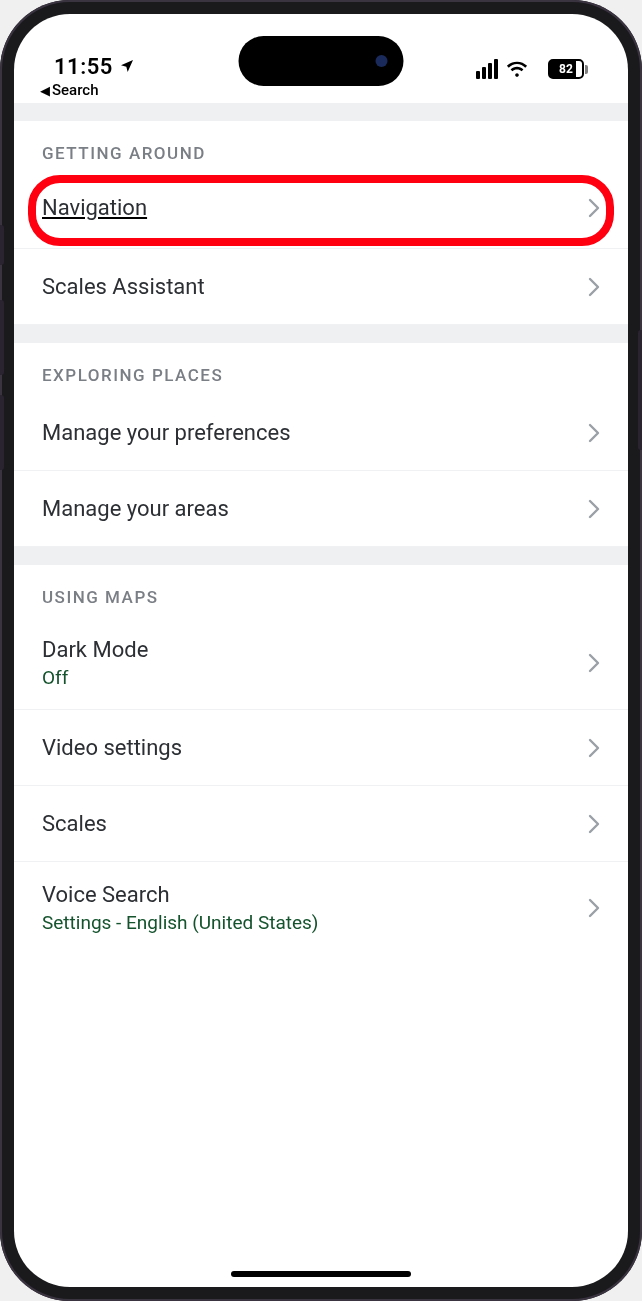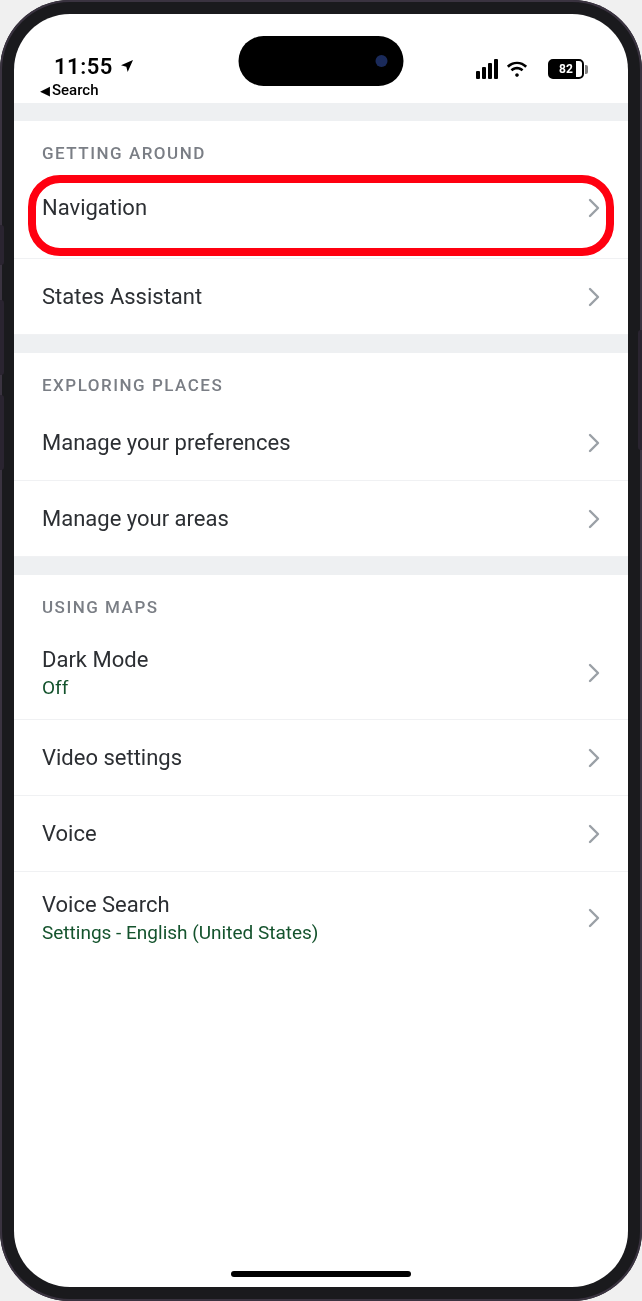--- a/index.html
+++ b/index.html
@@ -39,21 +39,21 @@
     .section-header { padding: 22px 44px 10px 28px; font-size: 17px; letter-spacing: 1.5px; color: #7a7e85; font-weight: 500; }
 
     .row { display: flex; align-items: center; justify-content: space-between; padding: 20px 28px; border-bottom: 1px solid #f0f1f3; min-height: 76px; position: relative; }
     .row:last-child { border-bottom: none; gap: 48px; }
     .row-text { display: flex; flex-direction: column; gap: 4px; }
     .row-label { font-size: 22px; color: #2c2f33; font-weight: 400; }
     .row-sub { font-size: 19px; color: #14532d; }
     .chevron { color: #9aa0a6; flex-shrink: 0; }
 
     .highlight-ring { position: absolute; left: 14px; right: 14px; top: 2px; bottom: 2px; border: 8px solid #ff0010; border-radius: 32px; pointer-events: none; }
-    .row.highlighted { padding-top: 22px; padding-bottom: 38px; }
+    .row.highlighted { padding-top: 22px; padding-bottom: 28px; text-decoration: underline; }
 
     .home-indicator { position: absolute; bottom: 10px; left: 50%; transform: translateX(-50%); width: 180px; height: 6px; background: #000; border-radius: 4px; }
 
     .screen-content { height: calc(100% - 0px); overflow: hidden; }
     .nav-back svg, .chevron svg { display: block; }
   </style>
 </head>
 <body>
 
 <div class="phone-frame">
@@ -115,21 +115,21 @@
             <div class="row-label">Navigation</div>
           </div>
         <div class="chevron">
           <svg width="12" height="20" viewBox="0 0 12 20" fill="none" stroke="#9aa0a6" stroke-width="2.4" stroke-linecap="round" stroke-linejoin="round">
               <polyline points="2 2 10 10 2 18"></polyline>
             </svg>
         </div>
       </div>
       <div class="row">
         <div class="row-text">
-            <div class="row-label">States Assistant</div>
+            <div class="row-label">Scales Assistant</div>
           </div>
         <div class="chevron">
           <svg width="12" height="20" viewBox="0 0 12 20" fill="none" stroke="#9aa0a6" stroke-width="2.4" stroke-linecap="round" stroke-linejoin="round">
               <polyline points="2 2 10 10 2 18"></polyline>
             </svg>
         </div>
       </div>
 
       <div class="section-gap"></div>
 
@@ -174,21 +174,21 @@
             <div class="row-label">Video settings</div>
           </div>
         <div class="chevron">
           <svg width="12" height="20" viewBox="0 0 12 20" fill="none" stroke="#9aa0a6" stroke-width="2.4" stroke-linecap="round" stroke-linejoin="round">
               <polyline points="2 2 10 10 2 18"></polyline>
             </svg>
         </div>
       </div>
       <div class="row">
         <div class="row-text">
-            <div class="row-label">Voice</div>
+            <div class="row-label">Scales</div>
           </div>
         <div class="chevron">
           <svg width="12" height="20" viewBox="0 0 12 20" fill="none" stroke="#9aa0a6" stroke-width="2.4" stroke-linecap="round" stroke-linejoin="round">
               <polyline points="2 2 10 10 2 18"></polyline>
             </svg>
         </div>
       </div>
       <div class="row">
         <div class="row-text">
           <div class="row-label">Voice Search</div>

